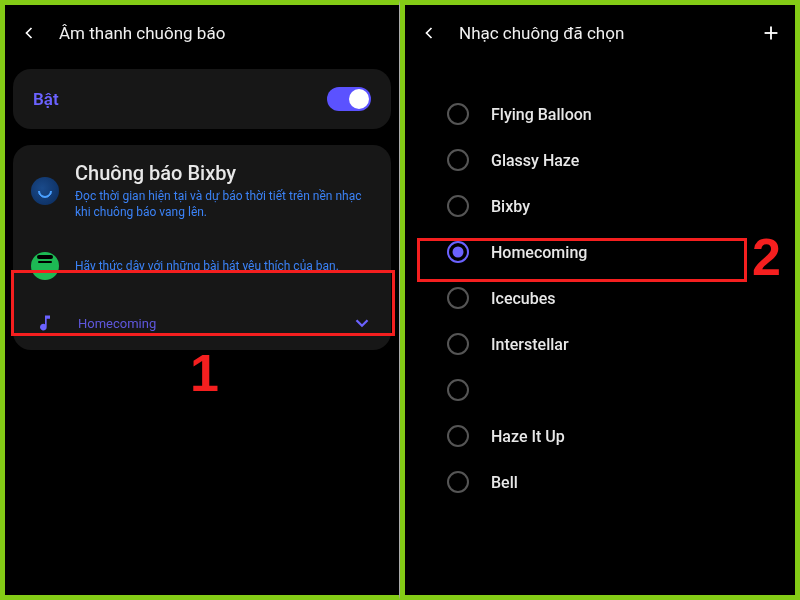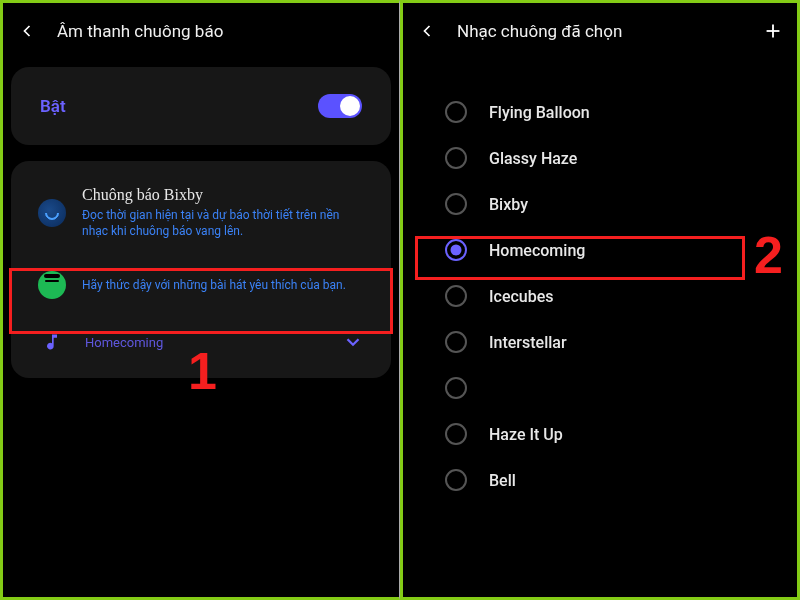--- a/index.html
+++ b/index.html
@@ -9,21 +9,21 @@
     background: #fff;
     font-family: -apple-system, BlinkMacSystemFont, "Segoe UI", Roboto, sans-serif;
     overflow: hidden;
     display: flex;
   }
   .panel {
     width: 400px;
     height: 600px;
     background: #000;
     position: relative;
-    border: 3px solid #84cc16;
+    border: 5px solid #84cc16;
   }
   .panel-left { border-right: 1px solid #aaa; }
   .header {
     display: flex;
     align-items: center;
     height: 56px;
     padding: 0 12px;
   }
   .back-arrow {
     width: 24px;
@@ -47,21 +47,21 @@
     color: #fff;
     display: flex;
     align-items: center;
     justify-content: center;
     cursor: pointer;
   }
   .card {
     background: #171717;
     border-radius: 18px;
     margin: 8px 8px 16px 8px;
-    padding: 9px;
+    padding: 0;
   }
   .toggle-row {
     display: flex;
     align-items: center;
     justify-content: space-between;
     padding: 18px 20px;
   }
   .toggle-label {
     color: #6b62ff;
     font-size: 17px;
@@ -140,24 +140,23 @@
     display: flex;
     align-items: center;
     justify-content: center;
     color: #6b62ff;
     margin-right: 22px;
     margin-left: 3px;
   }
   .option-text { flex: 1; min-width: 0; }
   .option-title {
     color: #e8e8e8;
-    font-size: 16px;
+    font-size: 20px;
     font-weight: 500;
     margin-bottom: 3px;
-    font-family: Liberation Serif, serif;
   }
   .option-sub {
     color: #3b82f6;
     font-size: 12px;
     line-height: 1.35;
   }
   .option-highlighted .option-title { color: #6b62ff; }
   .option-highlighted .option-sub { color: #6b62ff; opacity: 0.85; font-size: 13px; }
   .chevron {
     color: #6b62ff;

